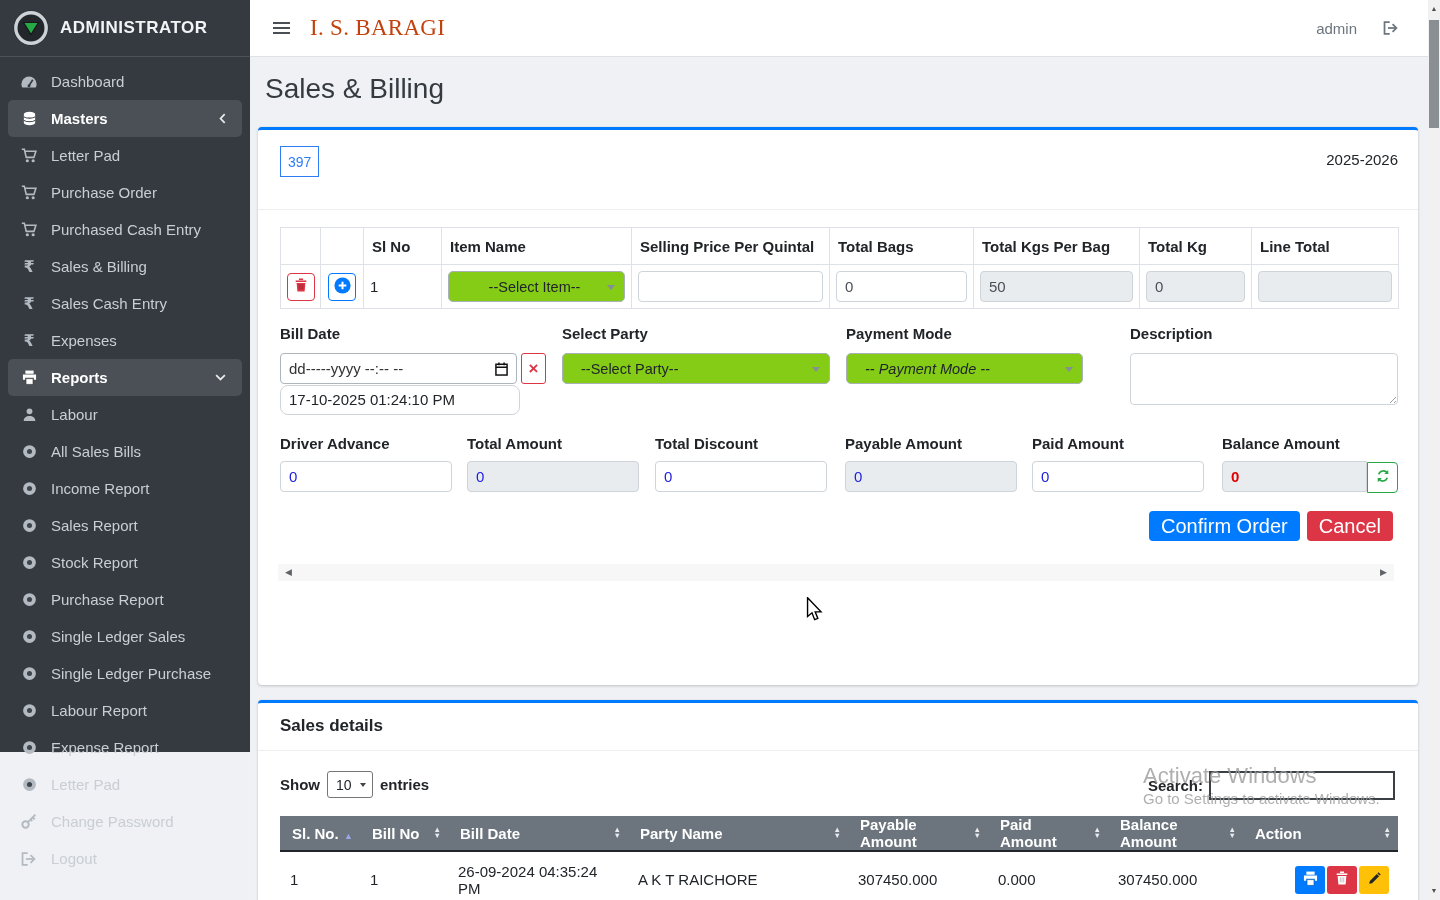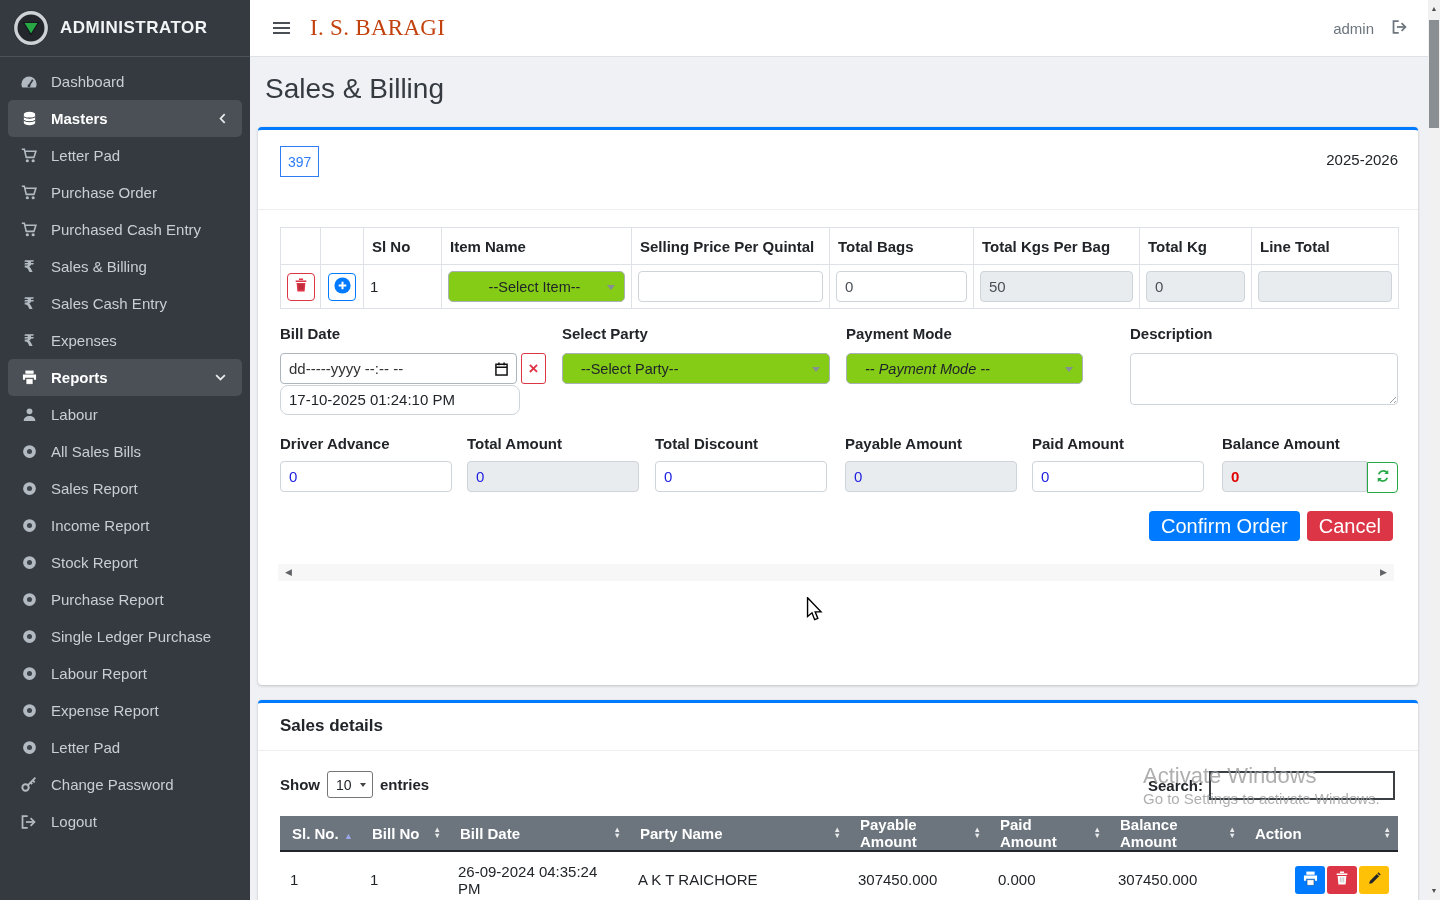--- a/index.html
+++ b/index.html
@@ -1,21 +1,21 @@
 <!DOCTYPE html>
 <html><head>
 <meta charset="utf-8">
 <style>
   * { margin:0; padding:0; box-sizing:border-box; }
   html,body { width:1440px; height:900px; }
   body { font-family:"Liberation Sans","DejaVu Sans",sans-serif; color:#212529; background:#fff; }
   .screen { position:relative; width:1440px; height:900px; overflow:hidden; background:#eff1f4; }
 
   
-  .sidebar { position:absolute; left:0; top:0; width:250px; height:900px; background:#343a40; z-index:20;text-align:right; }
+  .sidebar { position:absolute; left:0; top:0; width:250px; height:752px; background:#343a40; z-index:20;text-align:right; }
   .brand { height:57px; display:flex; align-items:center; gap:11px; padding-left:13px;
            border-bottom:1px solid rgba(255,255,255,.12); }
   .brand-logo { width:36px; height:36px; flex:0 0 36px; }
   .brand-text { color:#f2f4f6; font-size:17px; font-weight:700; letter-spacing:.5px; }
   .side-menu { padding-top:6px; }
   .side-item { height:37px; display:flex; align-items:center; padding-left:18px; cursor:pointer;
                color:#c9ced4; font-size:15px; position:relative; }
   .side-item .s-icon { width:22px; margin-right:11px; display:inline-flex; justify-content:center; align-items:center; color:#b4bac1; }
   .side-item .s-label { white-space:nowrap; }
   .side-item.active { background:#4b5056; border-radius:5px; margin:0 8px; padding-left:10px; color:#fff; }
@@ -23,21 +23,21 @@
   .side-item.active .s-icon { color:#fff; }
   .s-chev { position:absolute; right:16px; color:#e8eaec; display:inline-flex; }
   .glyph-rupee { font-size:16px; font-weight:700; font-family:"DejaVu Sans",sans-serif; }
 
   
   .topbar { position:absolute; left:250px; top:0; width:1178px; height:57px; background:#fff;
             border-bottom:1px solid #dee2e6; display:flex; align-items:center; z-index:10; }
   .hamburger { margin-left:23px; display:inline-flex; flex-direction:column; gap:3.5px; cursor:pointer; }
   .hamburger i { display:block; width:17px; height:1.8px; background:#494f54; }
   .app-title { margin-left:20px; font-size:23px; font-weight:500; color:#c2410c; letter-spacing:.3px;font-family:Liberation Serif, serif; }
-  .top-right { margin-left:auto; display:flex; gap:18px; padding-right:20px; }
+  .top-right { margin-left:auto; display:flex; align-items:center; gap:26px; padding-right:29px; }
   .top-user { color:#6c757d; font-size:15px; cursor:pointer; }
   .top-logout { color:#6c757d; display:inline-flex; cursor:pointer; }
 
   
   .content { position:absolute; left:250px; top:57px; width:1178px; height:843px; padding:16px 10px 0 8px; }
   .page-title { font-size:28px; font-weight:500; color:#343a40; margin:0 0 22px 7px; }
   .card { position:relative; background:#fff; border-radius:4px; border-top:3px solid #007bff;
           box-shadow:0 0 1px rgba(0,0,0,.12), 0 1px 3px rgba(0,0,0,.18); width:1160px; }
   .card1 { height:558px; }
   .card2 { height:250px; margin-top:15px; }
@@ -273,48 +273,57 @@
           </span>
           <span class="s-label">All Sales Bills</span>
         </div>
         <div class="side-item">
           <span class="s-icon">
             <svg viewBox="0 0 16 16" width="15" height="15">
               <circle cx="8" cy="8" r="6.8" fill="currentColor"></circle>
               <circle cx="8" cy="8" r="2.7" fill="#3f454c"></circle>
             </svg>
           </span>
+          <span class="s-label">Income Report</span>
+        </div>
+        <div class="side-item">
+          <span class="s-icon">
+            <svg viewBox="0 0 16 16" width="15" height="15">
+              <circle cx="8" cy="8" r="6.8" fill="currentColor"></circle>
+              <circle cx="8" cy="8" r="2.7" fill="#3f454c"></circle>
+            </svg>
+          </span>
           <span class="s-label">Sales Report</span>
         </div>
         <div class="side-item">
           <span class="s-icon">
             <svg viewBox="0 0 16 16" width="15" height="15">
               <circle cx="8" cy="8" r="6.8" fill="currentColor"></circle>
               <circle cx="8" cy="8" r="2.7" fill="#3f454c"></circle>
             </svg>
           </span>
-          <span class="s-label">Income Report</span>
-        </div>
-        <div class="side-item">
-          <span class="s-icon">
-            <svg viewBox="0 0 16 16" width="15" height="15">
-              <circle cx="8" cy="8" r="6.8" fill="currentColor"></circle>
-              <circle cx="8" cy="8" r="2.7" fill="#3f454c"></circle>
-            </svg>
-          </span>
           <span class="s-label">Stock Report</span>
         </div>
         <div class="side-item">
           <span class="s-icon">
             <svg viewBox="0 0 16 16" width="15" height="15">
               <circle cx="8" cy="8" r="6.8" fill="currentColor"></circle>
               <circle cx="8" cy="8" r="2.7" fill="#3f454c"></circle>
             </svg>
           </span>
           <span class="s-label">Purchase Report</span>
+        </div>
+        <div class="side-item">
+          <span class="s-icon">
+            <svg viewBox="0 0 16 16" width="15" height="15">
+              <circle cx="8" cy="8" r="6.8" fill="currentColor"></circle>
+              <circle cx="8" cy="8" r="2.7" fill="#3f454c"></circle>
+            </svg>
+          </span>
+          <span class="s-label">Single Ledger Sales</span>
         </div>
         <div class="side-item">
           <span class="s-icon">
             <svg viewBox="0 0 16 16" width="15" height="15">
               <circle cx="8" cy="8" r="6.8" fill="currentColor"></circle>
               <circle cx="8" cy="8" r="2.7" fill="#3f454c"></circle>
             </svg>
           </span>
           <span class="s-label">Single Ledger Purchase</span>
         </div>

